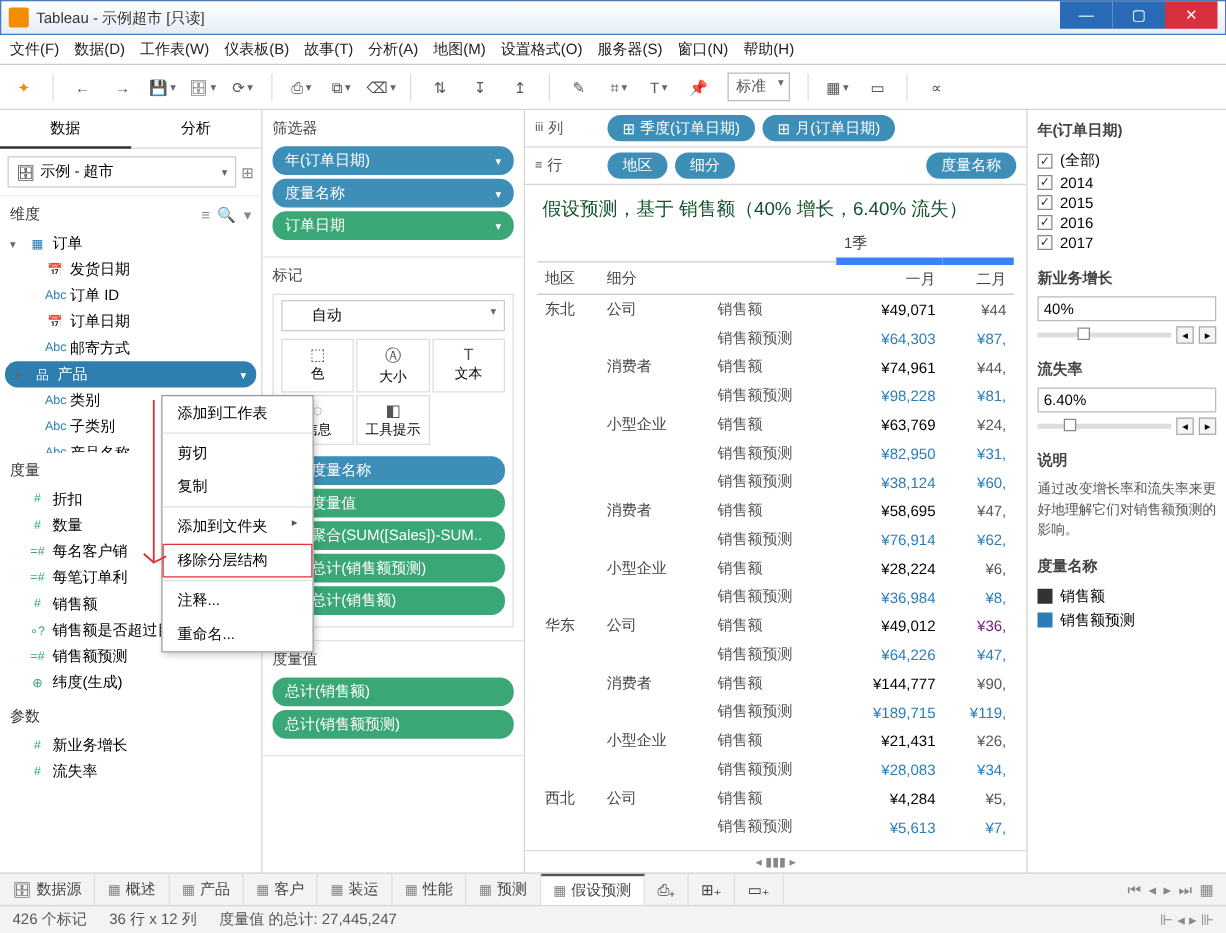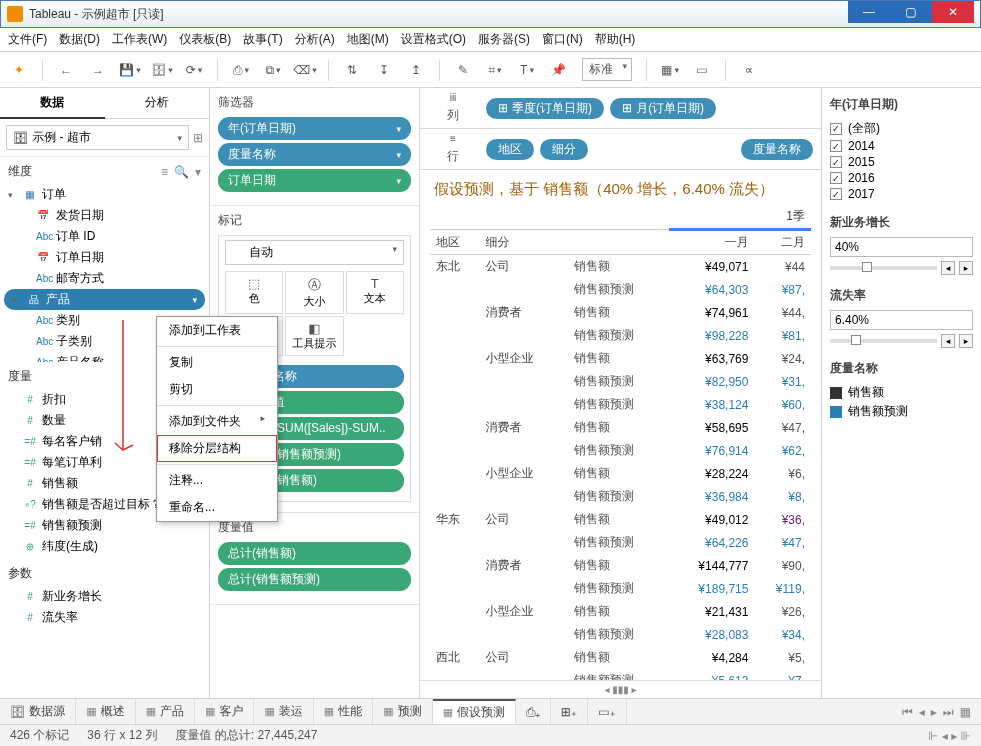--- a/index.html
+++ b/index.html
@@ -29,37 +29,37 @@
 
 .main { display:flex; height:calc(100% - 28px - 24px - 36px - 26px - 22px); background:#fff; }
 .leftpane { width:210px; border-right:1px solid #d5d5d5; display:flex; flex-direction:column; overflow:hidden; }
 .midpane { width:210px; border-right:1px solid #d5d5d5; display:flex; flex-direction:column; overflow:hidden; }
 .centerpane { flex:1; display:flex; flex-direction:column; overflow:hidden; }
 .rightpane { width:160px; border-left:1px solid #d5d5d5; padding:8px; overflow:hidden; }
 
 
 .left-tabs { display:flex; }
 .left-tab { flex:1; padding:6px; text-align:center; border-bottom:1px solid #d5d5d5; }
-.left-tab.active { border-bottom:2px solid #333; font-weight:bold; }
+.left-tab.active { border-bottom:2px solid #333; font-weight:normal; }
 .datasource-row { padding:6px; display:flex; align-items:center; gap:4px; border-bottom:1px solid #eee; }
 .ds-box { flex:1; border:1px solid #ccc; padding:3px 6px; display:flex; align-items:center; gap:4px; }
 .section-hdr { padding:6px 8px 4px; color:#333; display:flex; align-items:center; gap:6px; }
 .section-hdr .tools { margin-left:auto; display:flex; gap:6px; color:#888; }
 .tree { padding:0 4px 6px; overflow-y:auto; }
 .tree-item { display:flex; align-items:center; gap:4px; padding:2px 4px; white-space:nowrap; }
 .tree-item .caret { width:10px; color:#666; font-size:9px; }
 .tree-item .typeicon { width:16px; text-align:center; font-size:10px; color:#2a7eb8; }
 .tree-item.measure .typeicon { color:#3aa776; }
 .tree-item.param .typeicon { color:#3aa776; }
 .tree-item.selected { background:#2e7faf; color:#fff; border-radius:10px; padding:2px 8px; }
 .tree-item.selected .typeicon { color:#fff; }
 .indent1 { padding-left:18px; }
 
 
-.context-menu { position:absolute; left:156px; top:316px; width:122px; background:#fff; border:1px solid #999; box-shadow:2px 2px 6px rgba(0,0,0,.25); z-index:100; }
+.context-menu { position:absolute; left:129px; top:316px; width:122px; background:#fff; border:1px solid #999; box-shadow:2px 2px 6px rgba(0,0,0,.25); z-index:100; }
 .context-menu .mi { padding:5px 12px; white-space:nowrap; }
 .context-menu .mi.sub::after { content:"▸"; float:right; font-size:9px; color:#555; }
 .context-menu .sep { height:1px; background:#ddd; margin:2px 0; }
 .context-menu .mi.boxed { outline:1px solid #d33; outline-offset:-1px; }
 .red-arrow { position:absolute; left:110px; top:315px; z-index:101; pointer-events:none; }
 
 
 .shelf-block { border-bottom:1px solid #e3e3e3; padding:6px 8px 10px; }
 .shelf-title { color:#444; margin-bottom:6px; }
 .pill { border-radius:11px; padding:3px 10px; margin:3px 0; color:#fff; display:flex; align-items:center; }
@@ -67,24 +67,24 @@
 .pill.meas-green { background:#3aa776; }
 .pill .dd { margin-left:auto; font-size:9px; }
 .marks-card { border:1px solid #ddd; }
 .marks-type { border:1px solid #ccc; padding:3px 6px; margin:4px 6px; display:flex; }
 .marks-grid { display:grid; grid-template-columns:repeat(3,1fr); gap:2px; padding:2px 6px; }
 .marks-cell { border:1px solid #ddd; text-align:center; padding:4px 0; font-size:11px; }
 .marks-cell .ico { display:block; font-size:13px; color:#555; }
 
 
 .shelf-row { display:flex; align-items:center; border-bottom:1px solid #d5d5d5; padding:4px 8px; gap:8px; }
-.shelf-row .label { color:#555; width:50px; display:flex; align-items:center; gap:4px;flex-direction:column; }
+.shelf-row .label { color:#555; width:50px; display:flex; align-items:center; gap:4px; }
 .shelf-pill { border-radius:11px; padding:2px 12px; color:#fff; display:inline-flex; align-items:center; gap:4px; font-size:11px; }
 .shelf-pill.dim { background:#3d8fb8; }
-.sheet-title { padding:10px 14px 6px; font-size:15px; color:#a16207; }
+.sheet-title { padding:10px 14px 6px; font-size:15px; color:#14532d; }
 .crosstab-wrap { flex:1; overflow:auto; padding:0 10px; }
 .crosstab { border-collapse:collapse; width:100%; font-size:11px; }
 .crosstab th, .crosstab td { padding:3px 6px; text-align:right; border-bottom:0; white-space:nowrap; }
 .crosstab th { text-align:left; font-weight:normal; color:#444; border-bottom:1px solid #ccc; }
 .crosstab td.lbl { text-align:left; color:#444;margin-left:10px; }
 .crosstab td.mn { color:#555; text-align:left; padding-left:12px; }
 .crosstab td.fc { color:#2a7eb8; }
 .crosstab td.cut { color:#2a7eb8; }
 .hscroll-fake { height:18px; border-top:1px solid #ddd; display:flex; align-items:center; justify-content:center; gap:2px; color:#888; font-size:10px; }
 
@@ -407,21 +407,21 @@
         </div>
     </div>
     <div class="sheet-title">假设预测，基于 销售额（40% 增长，6.40% 流失）</div>
     <div class="crosstab-wrap">
       <table class="crosstab">
         <thead>
           <tr>
               <th></th>
               <th></th>
               <th></th>
-              <th colspan="2" style="text-align:right;border-bottom:3px solid #3b82f6">1季</th>
+              <th colspan="2" style="border-bottom:6px solid #3b82f6">1季</th>
             </tr>
           <tr id="ct-head">
               <th>地区</th>
               <th>细分</th>
               <th></th>
               <th style="text-align: right;">一月</th>
               <th style="text-align: right;">二月</th>
             </tr>
         </thead>
         <tbody id="ct-body">
@@ -604,20 +604,24 @@
     <div class="rp-section">
       <div class="rp-title">流失率</div>
       <input class="rp-input" value="6.40%" style="">
       <div class="slider-row">
         <div class="slider-track">
             <div class="slider-thumb" style="left:20%"></div>
           </div>
         <div class="slider-btn">◂</div>
         <div class="slider-btn">▸</div>
       </div>
+    </div>
+    <div class="rp-section">
+      <div class="rp-title">说明</div>
+      <div class="rp-desc">通过改变增长率和流失率来更好地理解它们对销售额预测的影响。</div>
     </div>
     <div class="rp-section">
       <div class="rp-title">度量名称</div>
       <div id="legend-items">
           <div class="legend-item">
             <span class="legend-sw" style="background:#333333"></span>
             <span>销售额</span>
           </div>
           <div class="legend-item">
             <span class="legend-sw" style="background:#2a7eb8"></span>
@@ -686,22 +690,22 @@
   <span>36 行 x 12 列</span>
   <span>度量值 的总计: 27,445,247</span>
   <span class="right">
     <span>⊩ ◂ ▸ ⊪</span>
   </span>
 </div>
 
 <div class="context-menu" id="ctx-menu">
     <div class="mi">添加到工作表</div>
     <div class="sep"></div>
+    <div class="mi">剪切</div>
     <div class="mi">复制</div>
-    <div class="mi">剪切</div>
     <div class="sep"></div>
     <div class="mi sub">添加到文件夹</div>
     <div class="mi boxed">移除分层结构</div>
     <div class="sep"></div>
     <div class="mi">注释...</div>
     <div class="mi">重命名...</div>
   </div>
 <svg class="red-arrow" width="40" height="150">
     <path d="M5,5 L5,135 L15,130 M5,135 L-3,128" stroke="#d33" stroke-width="1.5" fill="none" transform="translate(8,0)"></path>
   </svg>

